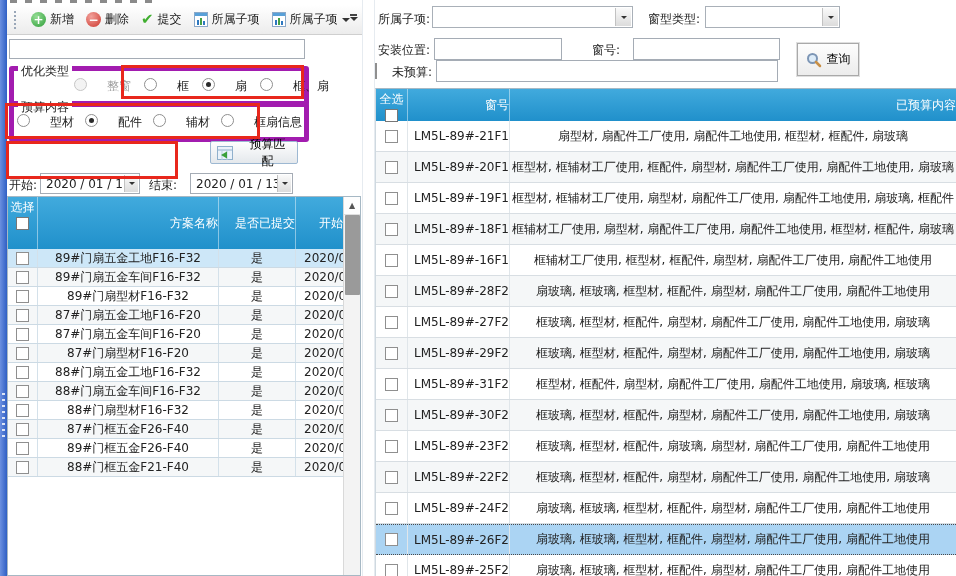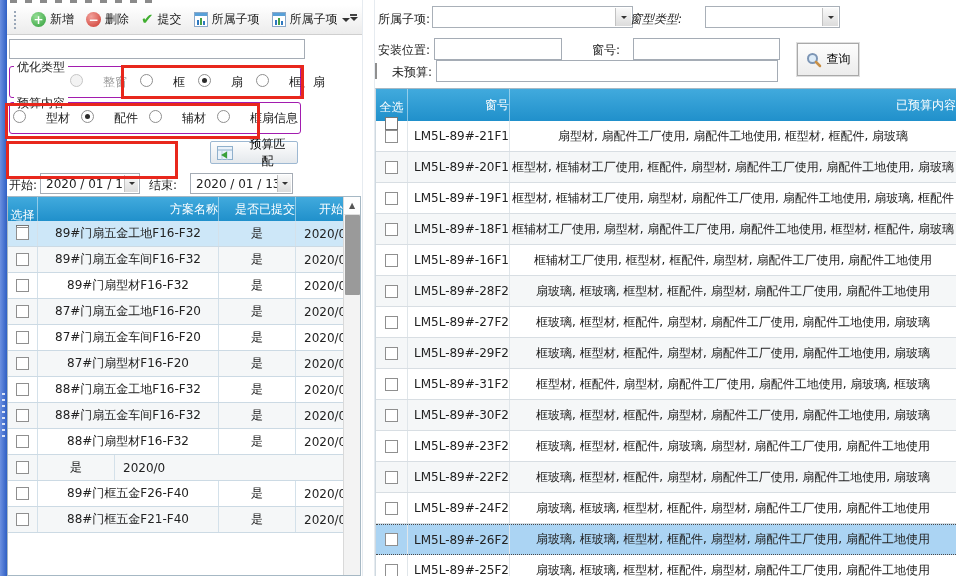--- a/index.html
+++ b/index.html
@@ -30,21 +30,21 @@
   .icon-check{color:#3fae2f;font-size:15px;line-height:1;font-weight:bold;}
   .caret{width:0;height:0;border:4px solid transparent;border-top:4px solid #333;margin-top:4px;}
   .overflow-btn{position:absolute;right:3px;top:9px;width:13px;height:15px;display:flex;
     flex-direction:column;align-items:center;gap:1px;background:transparent;border:0;padding:0;}
   .overflow-btn .bar{width:7px;height:2px;background:#444;}
   .overflow-btn .caret{margin-top:0;}
 
   
   .txt{border:1px solid #a5acb5;background:#fff;box-sizing:border-box;font:inherit;padding:0 4px;}
   .plan-filter{left:9px;top:39px;width:296px;height:20px;}
-  .groupbox{position:absolute;border:1px solid #a21caf;border-radius:3px;}
+  .groupbox{position:absolute;border:5px solid #a21caf;border-radius:3px;}
   .gb-label{position:absolute;top:-8px;left:4px;background:#fff;padding:0 3px;white-space:nowrap;}
   .opt-row{position:absolute;display:flex;align-items:center;}
   .opt{display:flex;align-items:flex-start;gap:20px;white-space:nowrap;}
   .radio{width:13px;height:13px;border:1px solid #8f8f8f;border-radius:50%;background:#fff;
     position:relative;box-sizing:border-box;flex:0 0 auto;}
   .radio.selected::after{content:"";position:absolute;left:3px;top:3px;width:5px;height:5px;
     border-radius:50%;background:#2b2b2b;}
   .opt.disabled .radio{border-color:#c6c6c6;background:#f3f3f3;}
   .opt.disabled .opt-label{color:#9c9c9c;}
   .cb{width:13px;height:13px;border:1px solid #8f8f8f;background:#fff;position:relative;
@@ -62,33 +62,33 @@
     display:flex;align-items:center;justify-content:center;}
   .datebox .dd .caret{margin-top:3px;border-width:3.5px;border-top-color:#333;}
 
   
   .ann{position:absolute;border:3px solid #e8271c;pointer-events:none;}
 
   
   .thead{background:linear-gradient(#41aadd,#2090cb);color:#fff;display:flex;}
   .hcell{display:flex;align-items:center;justify-content:flex-end;box-sizing:border-box;
     border-right:1px solid rgba(255,255,255,.45);}
-  .hstack{flex-direction:column;justify-content:flex-start;padding-top:10px;gap:1px;}
+  .hstack{flex-direction:column;justify-content:flex-start;padding-top:2px;gap:1px;}
   .hstack .cb{background:#fff;border-color:#777;}
   .trow{display:flex;align-items:center;border-bottom:1px solid #ccdae4;box-sizing:border-box;background:#fff;}
   .trow:nth-of-type(even){background:#f5f7f8;}
   .bcell{display:flex;align-items:center;box-sizing:border-box;height:100%;overflow:hidden;white-space:nowrap;}
 
   
   .ltable{position:absolute;left:7px;top:196px;width:354px;height:380px;border:1px solid #a6b8c4;
     box-sizing:border-box;overflow:hidden;background:#fff;}
-  .ltable .thead{height:24px;}
+  .ltable .thead{height:52px;}
   .lt-sel{width:30px;}  .lt-name{width:181px;} .lt-sub{width:77px;} .lt-start{flex:1;border-right:0;}
   .lt-start-h{justify-content:flex-start;padding-left:23px;overflow:hidden;}
-  .ltable .trow{height:26px;}
+  .ltable .trow{height:19px;}
   .ltable .trow.selected{background:#cde7f8;}
   .bcell.cell-sel{width:30px;justify-content:center;border-right:1px solid #d4e1ea;}
   .bcell.cell-name{width:181px;justify-content:center;border-right:1px solid #d4e1ea;}
   .bcell.cell-sub{width:77px;justify-content:center;border-right:1px solid #d4e1ea;}
   .bcell.cell-start{flex:1;padding-left:8px;}
   .vscroll{position:absolute;right:0;top:0;width:17px;height:100%;background:#f3f3f3;
     border-left:1px solid #d9d9d9;box-sizing:border-box;}
   .vs-up{height:17px;background:#fdfdfd;border-bottom:1px solid #dedede;display:flex;
     align-items:center;justify-content:center;font-size:8px;color:#555;}
   .vs-thumb{position:absolute;top:18px;left:1px;width:15px;height:80px;background:#9a9a9a;border-radius:1px;}
@@ -348,20 +348,21 @@
           </div>
           <div class="bcell cell-name">88#门扇型材F16-F32</div>
           <div class="bcell cell-sub">是</div>
           <div class="bcell cell-start">2020/0</div>
         </div>
 
         <div class="trow">
           <div class="bcell cell-sel">
             <span class="cb"></span>
           </div>
+          <div class="bcell cell-name">87#门框五金F26-F40</div>
           <div class="bcell cell-sub">是</div>
           <div class="bcell cell-start">2020/0</div>
         </div>
 
         <div class="trow">
           <div class="bcell cell-sel">
             <span class="cb"></span>
           </div>
           <div class="bcell cell-name">89#门框五金F26-F40</div>
           <div class="bcell cell-sub">是</div>
@@ -393,21 +394,21 @@
   <div class="ann" style="left:6px;top:141px;width:166px;height:32px;"></div>
 
   
   <span class="r-label" style="left:378px;top:11px;">所属子项:</span>
   <div class="combo" style="left:432px;top:6px;width:201px;">
     <span></span>
     <span class="dd">
         <span class="caret"></span>
       </span>
   </div>
-  <span class="r-label" style="left:630px;top:11px;font-style:italic;">窗型类型:</span>
+  <span class="r-label" style="left:648px;top:11px;">窗型类型:</span>
   <div class="combo" style="left:705px;top:6px;width:135px;">
     <span></span>
     <span class="dd">
         <span class="caret"></span>
       </span>
   </div>
 
   <span class="r-label" style="left:378px;top:42px;">安装位置:</span>
   <input class="txt abs" style="left: 434px; top: 38px; width: 128px; height: 22px;" value="">
   <span class="r-label" style="left:592px;top:42px;">窗号:</span>

